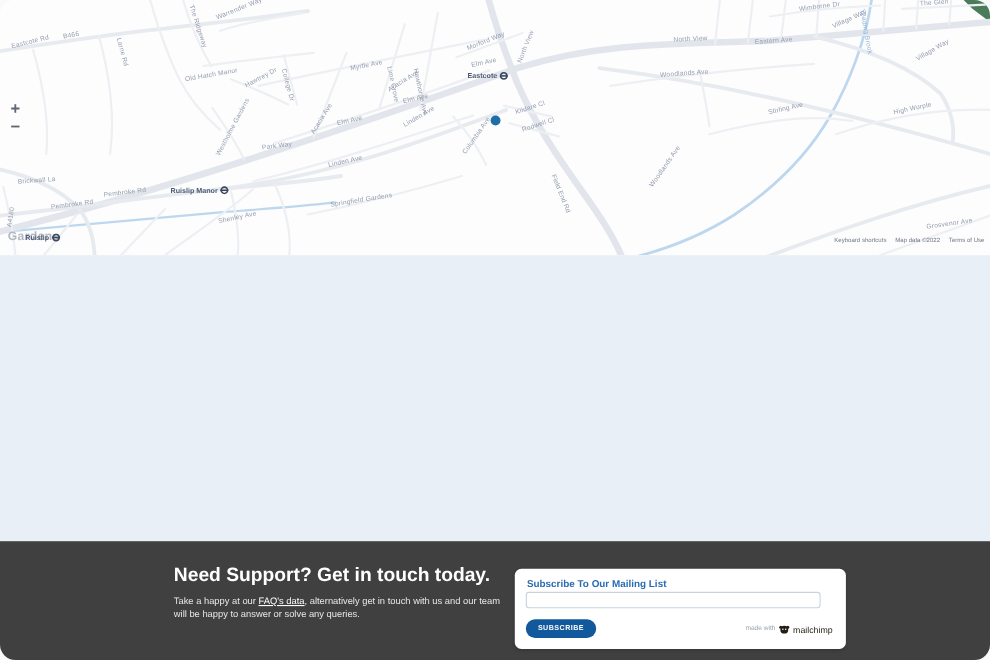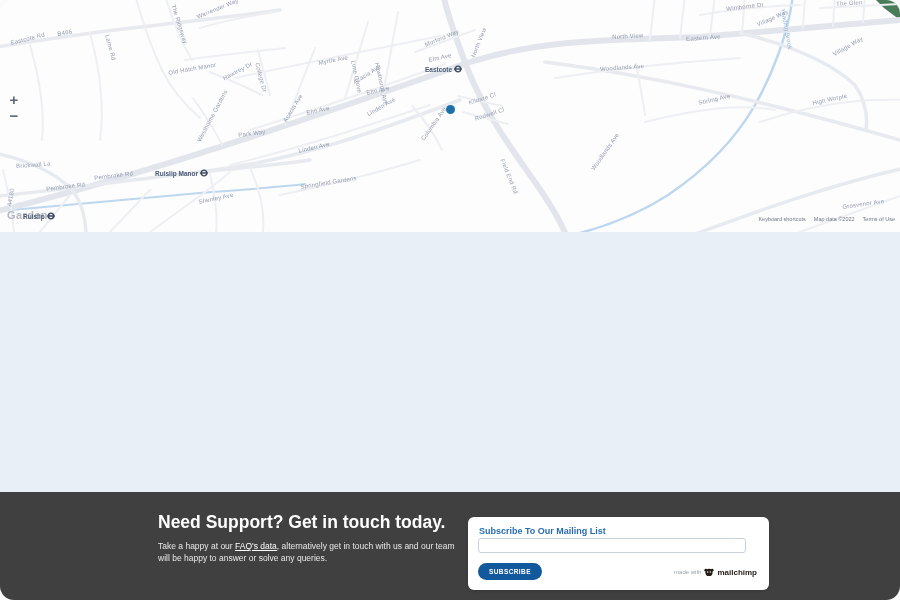--- a/index.html
+++ b/index.html
@@ -41,21 +41,21 @@
   #footer{position:absolute;left:0;top:492px;width:900px;height:108px;background:#404040;}
   #footer-heading{position:absolute;left:158px;top:20px;margin:0;font-size:17.5px;font-weight:800;color:#fff;}
   #footer-text{position:absolute;left:158px;top:48px;width:310px;font-size:8.5px;line-height:1.45;color:rgba(255,255,255,.88);}
   .link-white{color:#fff;text-decoration:underline;cursor:pointer;}
   #subscribe-card{position:absolute;left:458px;top:25px;width:301px;height:73px;background:#fff;border-radius:6px;box-shadow:0 1px 3px rgba(0,0,0,.15);margin-left:10px;}
   #subscribe-label{position:absolute;left:11px;top:9px;font-size:9px;font-weight:bold;color:#2a6cb0;}
   #subscribe-input{position:absolute;left:10px;top:21px;width:258px;height:13px;border:1px solid #c9d2dc;border-radius:3px;font-size:8px;padding:0 4px;}
   #subscribe-btn{position:absolute;left:10px;top:46px;background:#12589c;color:#fff;border:none;border-radius:9px;font-size:6.5px;font-weight:bold;letter-spacing:.4px;padding:5px 11px;cursor:pointer;}
   #made-with{position:absolute;right:12px;top:50px;display:flex;align-items:center;gap:3px;}
   #made-with .mw{font-size:6px;color:#9aa3ad;}
-  #made-with .brand{font-size:8px;font-weight:bold;color:#241c15;}
+  #made-with .brand{font-size:8px;font-weight:normal;color:#241c15;}
 </style>
 </head>
 <body>
 
 <div id="page">
 
   <div id="map">
     <svg class="roadnet" width="900" height="232" viewBox="0 0 900 232">
       <polygon class="green" points="876,0 900,0 900,20 884,8"></polygon>
 

